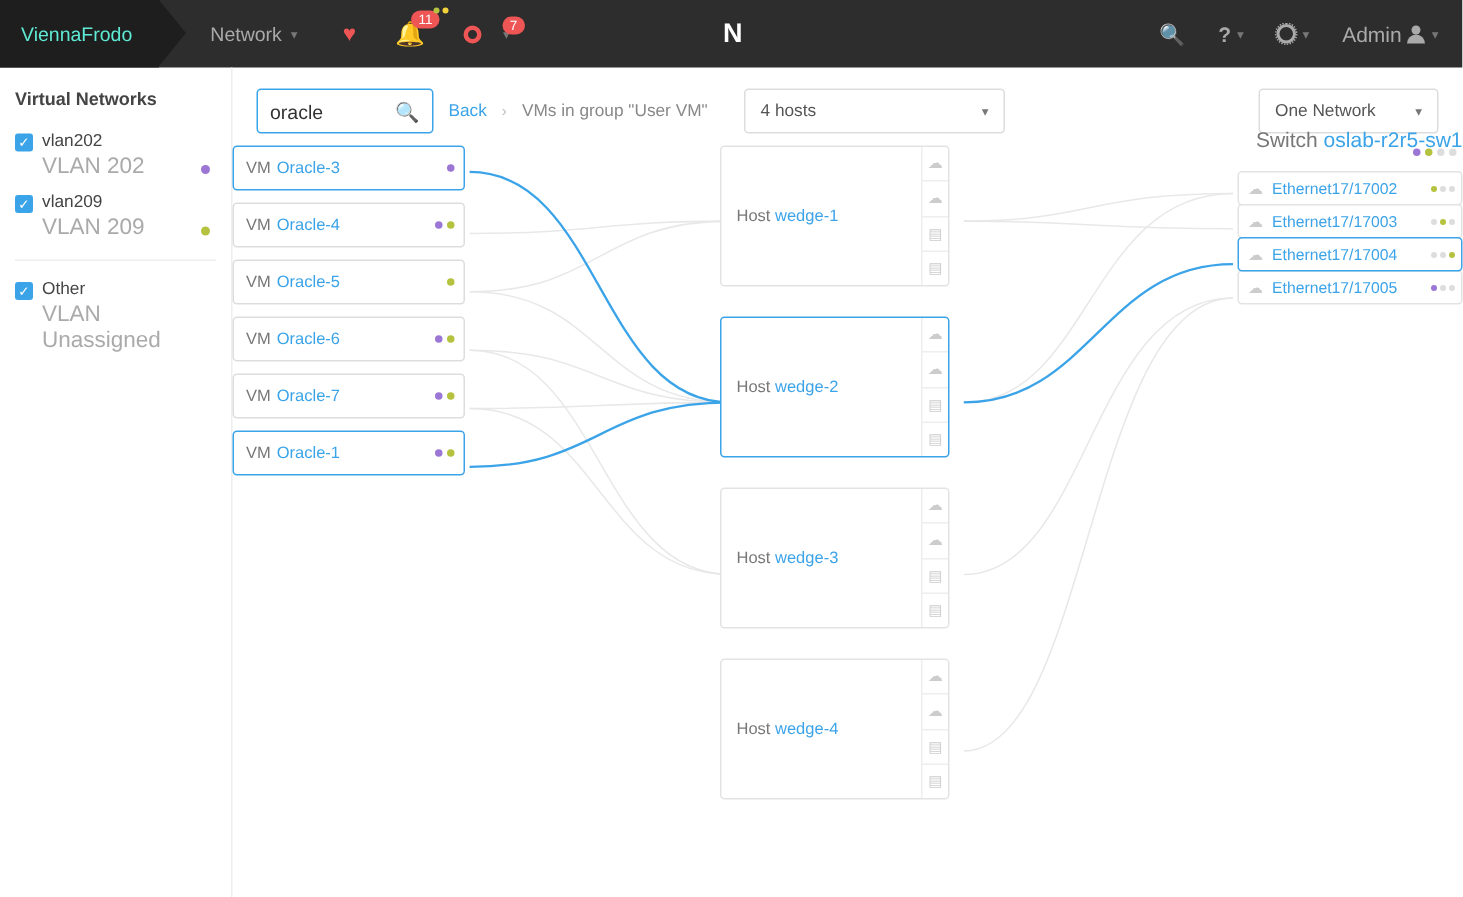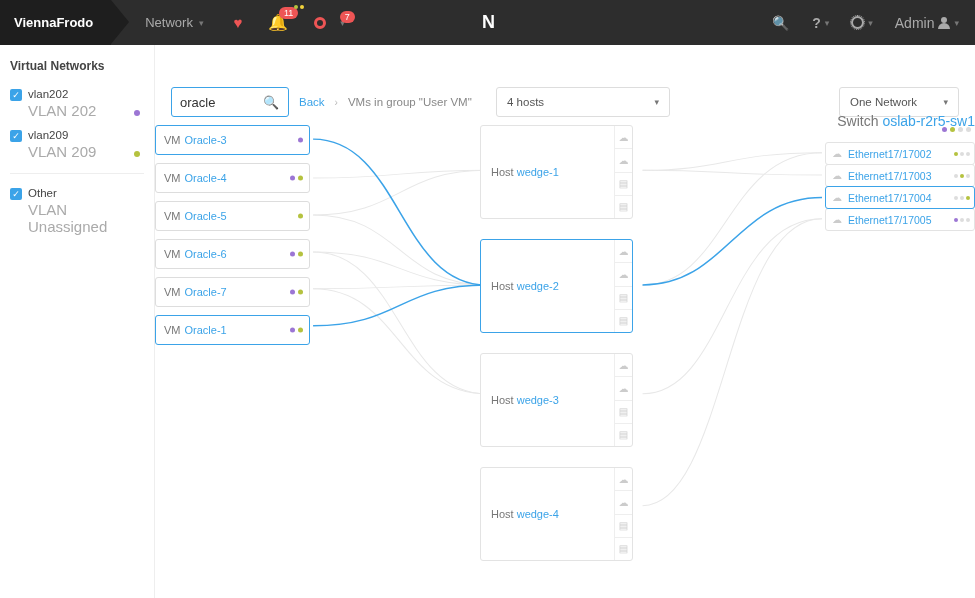--- a/index.html
+++ b/index.html
@@ -2,21 +2,21 @@
 <html><head>
 <meta charset="utf-8">
 <style>
   * { box-sizing: border-box; margin: 0; padding: 0; }
   body { font-family: -apple-system, BlinkMacSystemFont, "Segoe UI", Arial, sans-serif; font-size: 12px; color: #444; background: #fff; width: 975px; height: 598px; overflow: hidden; }
 
   
   .topbar { height: 45px; background: #2d2d2d; display: flex; align-items: center; color: #bbb; }
   .brand-tab { position: relative; height: 100%; display: flex; align-items: center; padding: 0 18px 0 14px; background: #1e1e1e; }
   .brand-tab::after { content: ""; position: absolute; right: -18px; top: 0; border-top: 22.5px solid transparent; border-bottom: 22.5px solid transparent; border-left: 18px solid #1e1e1e; }
-  .brand-text { color: #ffffff; font-weight: 700; font-size: 13px; }
+  .brand-text { color: #5eead4; font-weight: 400; font-size: 13px; }
   .nav-item { margin-left: 34px; color: #aaa; font-size: 13px; display: flex; align-items: center; gap: 6px; }
   .chev { font-size: 9px; color: #777; }
   .tb-icons { display: flex; align-items: center; gap: 26px; margin-left: 30px; }
   .tb-icon { position: relative; display: flex; align-items: center; }
   .heart { color: #e55; font-size: 15px; }
   .bell { color: #999; font-size: 16px; }
   .ring { width: 12px; height: 12px; border: 3px solid #e55; border-radius: 50%; display:inline-block; }
   .badge { position: absolute; top: -6px; right: -10px; background: #e55; color: #fff; border-radius: 8px; font-size: 9px; padding: 1px 5px; }
   .twodots { position: absolute; top: -8px; right: -16px; display:flex; gap:2px; }
   .twodots span { width:4px; height:4px; border-radius:50%; }
@@ -31,21 +31,21 @@
   .vn-item { display: flex; align-items: flex-start; gap: 6px; padding: 5px 0; position: relative; }
   .chk { width: 12px; height: 12px; background: #3ba3e8; border-radius: 2px; flex:none; margin-top:1px; display:flex; align-items:center; justify-content:center; }
   .chk::after { content: "✓"; color: #fff; font-size: 9px; line-height: 1; }
   .vn-labels { display:flex; flex-direction:column; gap:2px; flex:1; }
   .vn-name { color:#444; font-size:11.5px; }
   .vn-sub { color:#aaa; font-size:15px; }
   .vn-dot { position:absolute; right:4px; bottom:8px; width:6px; height:6px; border-radius:50%; }
   .sb-divider { height:1px; background:#eee; margin:8px 0; }
 
   
-  .main { position:absolute; top:45px; left:155px; right:0; bottom:0; padding: 14px 16px; margin-top: 28px; }
+  .main { position:absolute; top:45px; left:155px; right:0; bottom:0; padding: 14px 16px; }
 
   .toprow { display:flex; align-items:center; gap:10px; }
   .search-box { width:118px; height:30px; border:1.5px solid #3ba3e8; border-radius:3px; display:flex; align-items:center; padding:0 8px; gap:6px; }
   .search-box input { border:none; outline:none; flex:1; font-size:13px; font-family:inherit; color:#333; width:70px; }
   .search-glyph { color:#999; font-size:13px; }
   .back-link { color:#3ba3e8; font-size:11.5px; }
   .bc-sep { color:#bbb; font-size:10px; }
   .bc-text { color:#888; font-size:11.5px; }
 
   .drop { height:30px; border:1px solid #ddd; border-radius:3px; display:flex; align-items:center; justify-content:space-between; padding:0 10px; font-size:11.5px; color:#555; background:#fff; }

